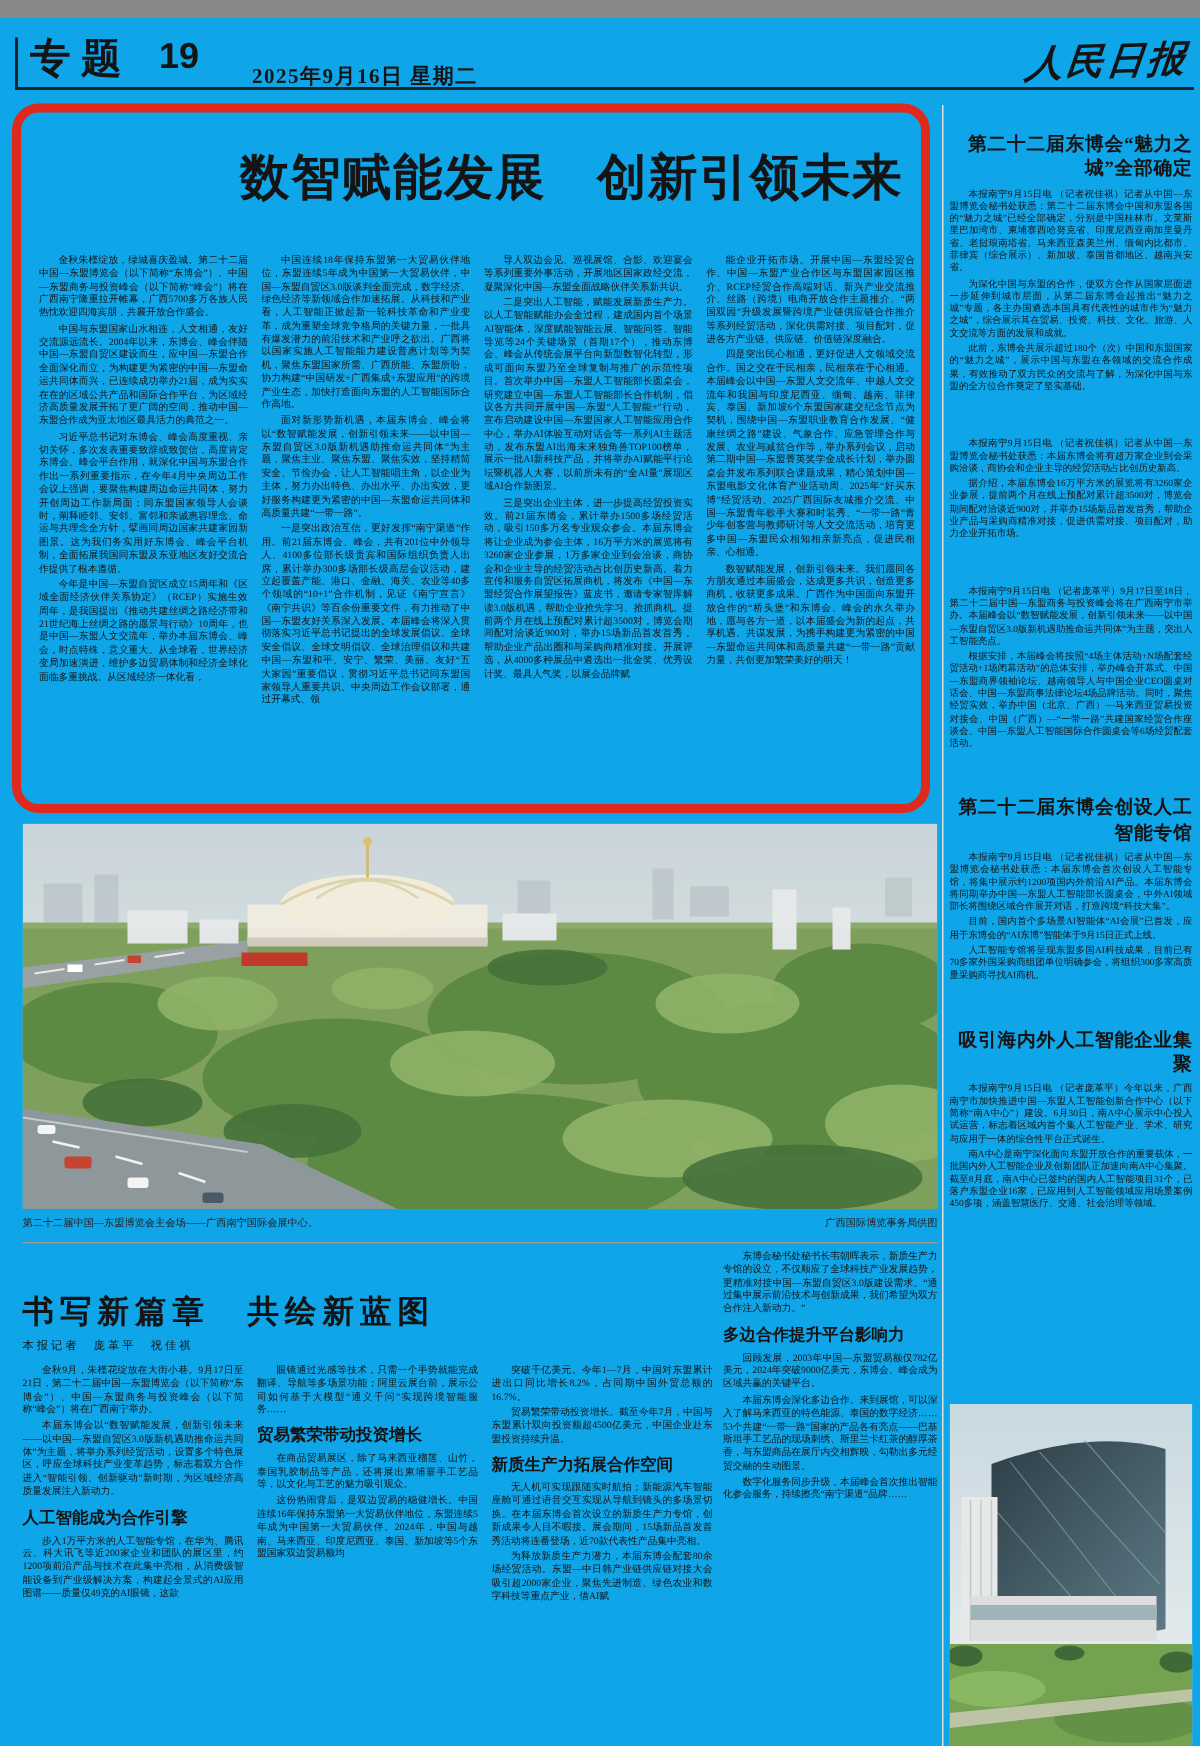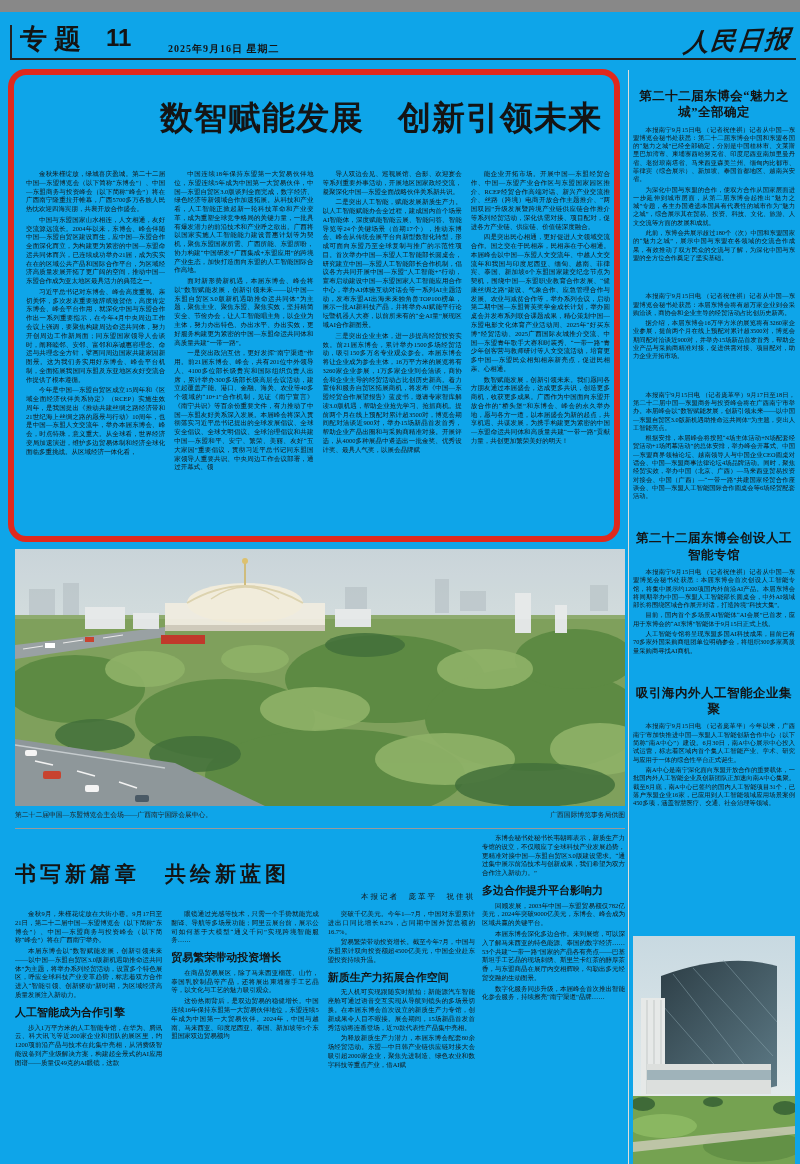--- a/index.html
+++ b/index.html
@@ -5,21 +5,21 @@
   html,body{margin:0;padding:0;background:#888;}
   .page{position:relative;width:800px;height:1164px;background:#0ea5e9;margin:12px auto;overflow:hidden;
         font-family:"Liberation Serif","DejaVu Serif",serif;color:#141414;}
   
   .hdr-bracket{position:absolute;left:10px;top:13px;width:2px;height:34px;background:#222;}
   .hdr-rule{position:absolute;left:10px;top:46px;width:786px;height:2px;background:#222;}
   .section-name{position:absolute;left:20px;top:9px;font-family:"Liberation Sans","DejaVu Sans",sans-serif;
         font-weight:900;font-size:27px;letter-spacing:7px;}
   .page-num{position:absolute;left:106px;top:12px;font-family:"Liberation Sans","DejaVu Sans",sans-serif;
         font-weight:700;font-size:24px;}
-  .hdr-date{position:absolute;left:168px;top:30px;font-size:10px;font-weight:700;letter-spacing:1px;}
+  .hdr-date{position:absolute;left:168px;top:30px;font-size:14px;font-weight:700;letter-spacing:1px;}
   .paper-name{position:absolute;right:8px;top:12px;font-size:25px;font-weight:700;font-style:italic;
         transform:rotate(-2deg) skewX(-8deg);letter-spacing:2px;}
   
   .highlight-box{position:absolute;left:8px;top:57px;width:612px;height:473px;
         border:6px solid var(--accent,#e0291d);border-radius:18px;box-sizing:border-box;}
   .headline{position:absolute;left:30px;top:84px;width:572px;text-align:right;
         font-family:"Liberation Sans","DejaVu Sans",sans-serif;font-weight:900;font-size:33px;letter-spacing:1px;white-space:pre;}
   .byline{position:absolute;left:30px;top:135px;width:572px;text-align:center;font-size:8.5px;letter-spacing:1px;color:#222;}
   .lead-cols{position:absolute;left:26px;top:158px;width:584px;height:360px;display:flex;gap:9px;overflow:hidden;}
   .col{flex:1;font-size:6.5px;line-height:1.35;text-align:justify;overflow:hidden;}
@@ -27,45 +27,45 @@
   
   .photo-main{position:absolute;left:15px;top:537px;width:610px;height:257px;overflow:hidden;}
   .photo-main svg{display:block;width:100%;height:100%;}
   .cap-row{position:absolute;left:15px;top:798px;width:610px;font-size:6.8px;color:#222;}
   .cap-left{float:left;}
   .cap-right{float:right;}
   .mid-rule{position:absolute;left:15px;top:816px;width:610px;height:1px;background:#9a9a9a;}
   
   .feature-title{position:absolute;left:15px;top:848px;width:460px;
         font-weight:700;font-size:21px;letter-spacing:4px;}
-  .feature-byline{position:absolute;left:15px;top:880px;width:460px;text-align:right;font-size:7.5px;letter-spacing:2px;}
+  .feature-byline{position:absolute;left:15px;top:880px;width:460px;text-align:left;font-size:7.5px;letter-spacing:2px;}
   .feature-cols{position:absolute;left:15px;top:898px;width:460px;height:262px;display:flex;gap:9px;overflow:hidden;}
   .colD{position:absolute;left:482px;top:822px;width:143px;height:338px;font-size:6.5px;line-height:1.35;
         text-align:justify;overflow:hidden;}
   .colD p{margin:0 0 2px;text-indent:2em;}
   .sub-head{font-family:"Liberation Sans","DejaVu Sans",sans-serif;font-weight:800;font-size:11px;
         text-align:left;margin:5px 0 4px;text-indent:0;}
   
   .v-rule{position:absolute;left:628px;top:58px;width:1px;height:1100px;background:#e0ded9;}
   .sidebar{position:absolute;left:633px;top:60px;width:162px;height:860px;overflow:hidden;padding-top:16px;box-sizing:border-box;}
   .sb-article{margin-bottom:30px;}
-  .sb-title{font-size:12.5px;font-weight:800;text-align:center;line-height:1.3;margin-bottom:5px;letter-spacing:0.5px;}
+  .sb-title{font-size:12.5px;font-weight:800;text-align:right;line-height:1.3;margin-bottom:5px;letter-spacing:0.5px;}
   .sb-p{font-size:6.3px;line-height:1.32;text-align:justify;text-indent:2em;margin:0 0 2px;}
   .photo-side{position:absolute;left:633px;top:924px;width:162px;height:236px;overflow:hidden;}
   .photo-side svg{display:block;width:100%;height:100%;}
   .foot-strip{position:absolute;left:0;top:1158px;width:800px;height:6px;background:#e9e7e2;}
 </style>
 </head>
 <body>
 
 <div class="page">
 
   <div class="hdr-bracket"></div>
   <div class="section-name">专题</div>
-  <div class="page-num">11</div>
+  <div class="page-num">19</div>
   <div class="hdr-date">2025年9月16日  星期二</div>
   <div class="paper-name">人民日报</div>
   <div class="hdr-rule"></div>
 
   <div class="highlight-box"></div>
 
   <div class="headline">数智赋能发展　创新引领未来</div>
   <div class="lead-cols">
     <div class="col">
         <p>金秋朱槿绽放，绿城喜庆盈城。第二十二届中国—东盟博览会（以下简称“东博会”）、中国—东盟商务与投资峰会（以下简称“峰会”）将在广西南宁隆重拉开帷幕，广西5700多万各族人民热忱欢迎四海宾朋，共襄开放合作盛会。</p>

